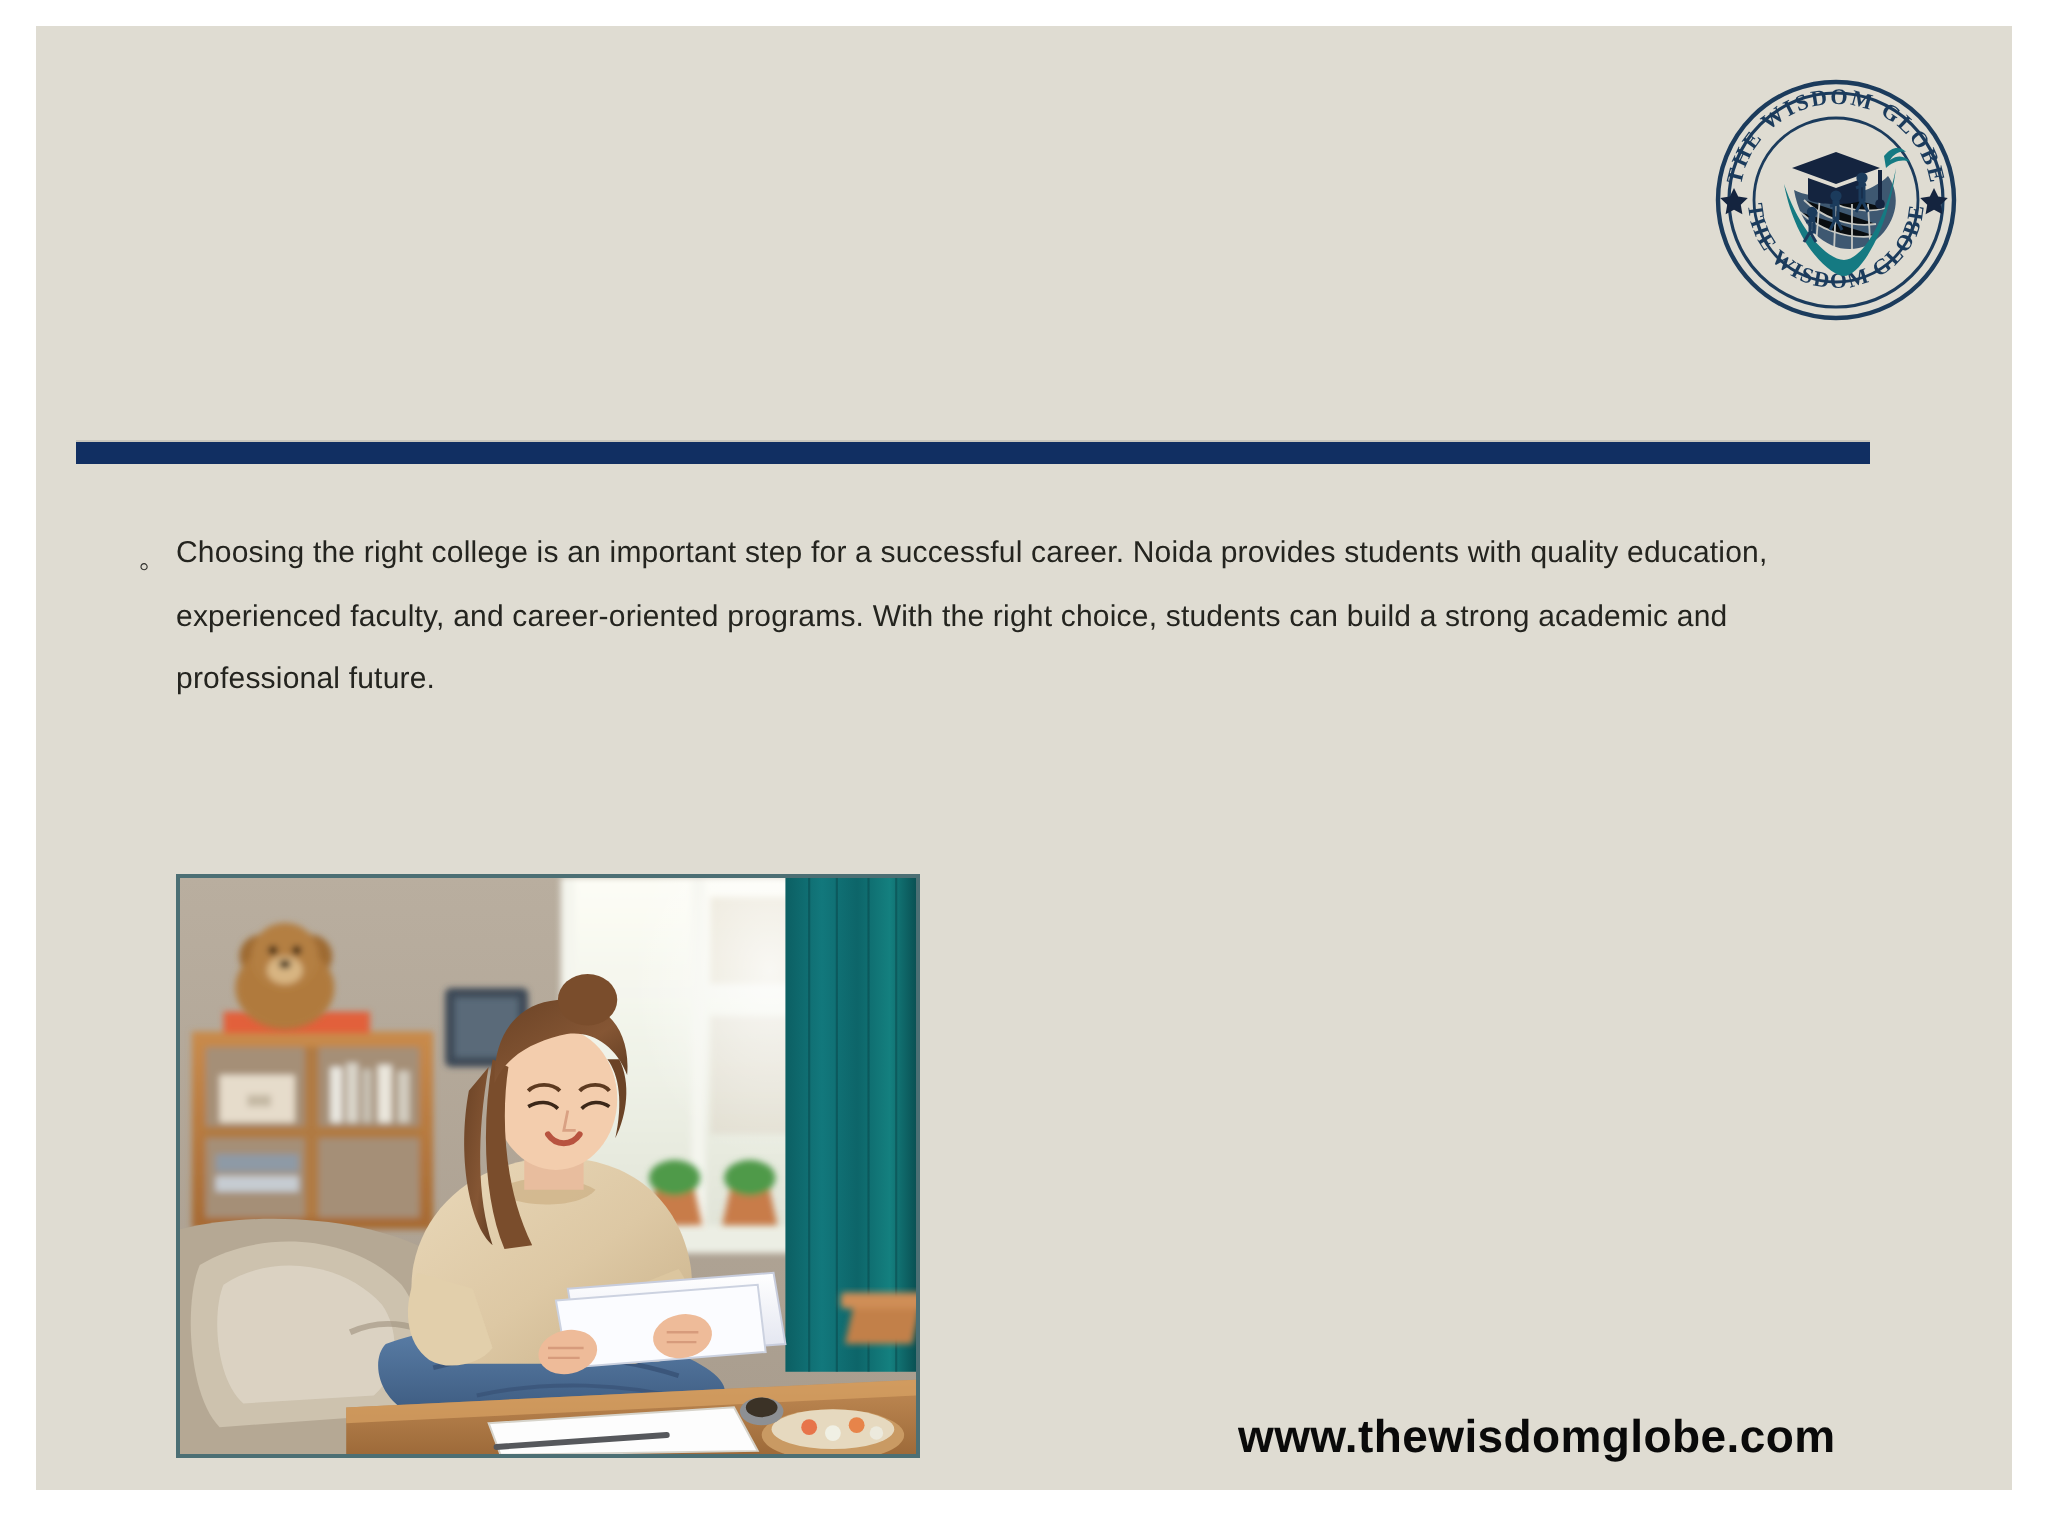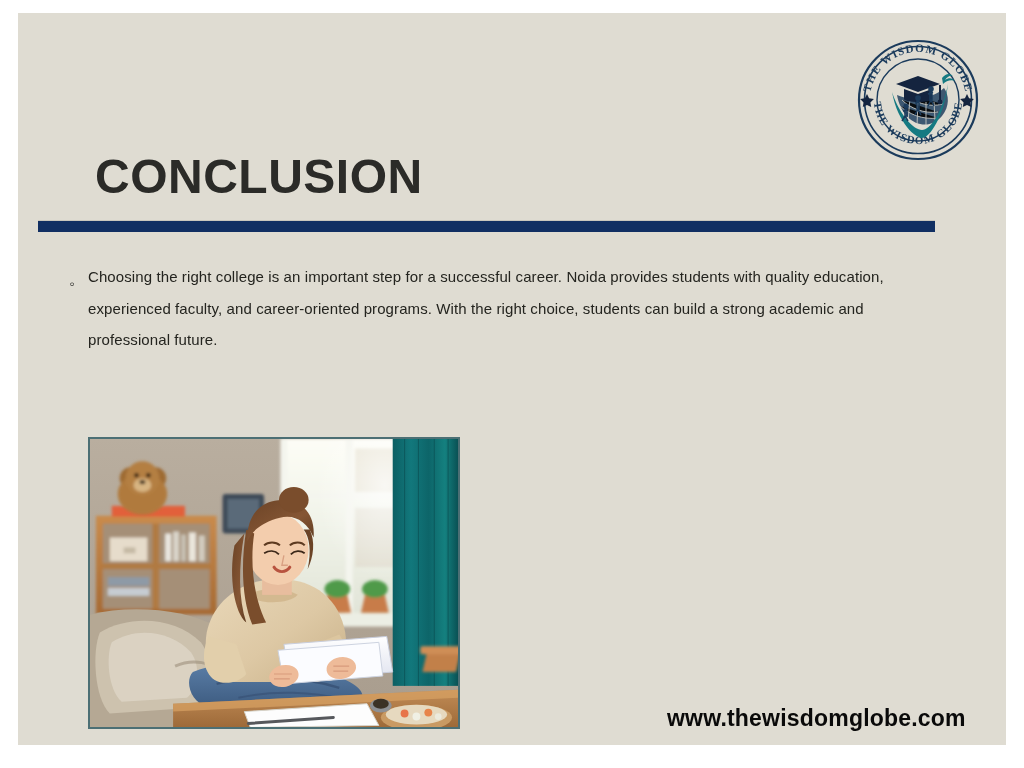--- a/index.html
+++ b/index.html
@@ -105,21 +105,20 @@
   
   #footer-url {
     position: absolute;
     left: 601px;
     top: 692px;
     font-size: 23px;
     font-weight: bold;
     color: #0a0a0a;
     letter-spacing: 0.2px;
     white-space: nowrap;
-    margin-left: 48px;
   }
 </style>
 </head>
 <body>
 
 <div id="slide-root">
 
   <div id="brand-logo">
     <svg viewBox="0 0 136 136" xmlns="http://www.w3.org/2000/svg">
       <defs>
@@ -170,21 +169,20 @@
         <circle cx="68" cy="66" r="2.8"></circle>
         <path d="M67,69 h2 v8 h-2 z M65,71 l4,-1 M68,77 l-3,6 M68,77 l3,6" stroke="#1b3b5c" stroke-width="1.5" fill="none"></path>
         <circle cx="81" cy="57" r="2.8"></circle>
         <path d="M80,60 h2 v8 h-2 z M78,62 l5,-2 M81,68 l-3,6 M81,68 l3,6" stroke="#1b3b5c" stroke-width="1.5" fill="none"></path>
       </g>
 
       <path d="M92,46 C96,41 100,41 103,44 C100,43 97,45 95,48 C99,45 103,46 105,49 C101,47 96,49 93,52 Z" fill="#157a82"></path>
     </svg>
   </div>
 
-  <div id="slide-title">CONCLUSION</div>
 
   <div id="title-rule"></div>
 
   <div id="body-block">
     <div class="bullet-row">
       <span class="bullet-mark">◦</span>
       <span class="bullet-text">Choosing the right college is an important step for a successful career. Noida provides students with quality education, experienced faculty, and career-oriented programs. With the right choice, students can build a strong academic and professional future.</span>
     </div>
   </div>
 

